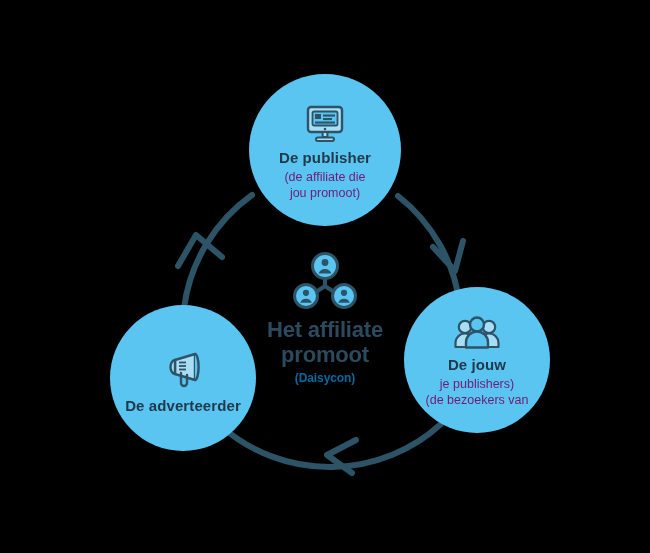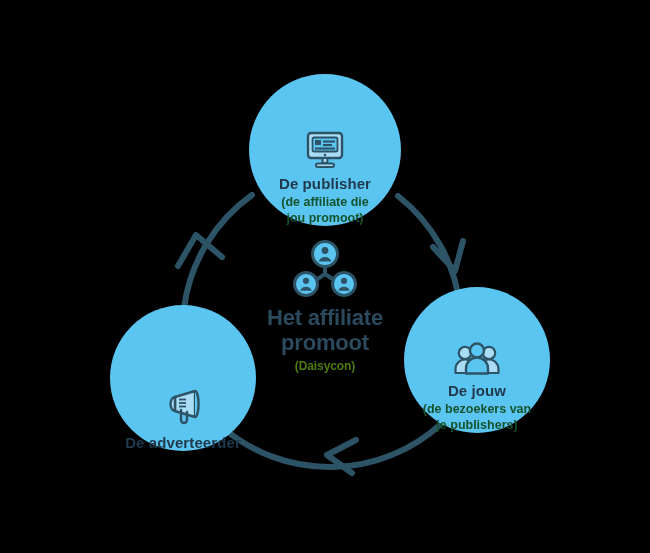--- a/index.html
+++ b/index.html
@@ -34,21 +34,21 @@
   }
 
   
   .node {
     position: absolute;
     border-radius: 50%;
     background: #5BC5F2;
     display: flex;
     flex-direction: column;
     align-items: center;
-    justify-content: flex-end;
+    justify-content: center;
     text-align: center;
     box-sizing: border-box;
   }
 
   .node-publisher {
     left: 249px;
     top: 74px;
     width: 152px;
     height: 152px;
     padding-top: 6px;
@@ -77,52 +77,52 @@
   .node-title {
     color: #203A4C;
     font-size: 15px;
     font-weight: bold;
     letter-spacing: 0.1px;
     line-height: 1.15;
     white-space: nowrap;
   }
 
   .node-sub {
-    color: #14532d;
+    color: #701a75;
     font-size: 12.5px;
-    font-weight: bold;
+    font-weight: normal;
     line-height: 1.28;
     margin-top: 2px;
     max-width: 128px;
   }
 
   
   #center {
     position: absolute;
     left: 235px;
-    top: 240px;
+    top: 252px;
     width: 180px;
     display: flex;
     flex-direction: column;
     align-items: center;
     text-align: center;
   }
   #center .center-icon {
     line-height: 0;
     margin-bottom: 8px;
   }
   .center-title {
     color: #2C4A5E;
     font-size: 22px;
     font-weight: bold;
     line-height: 1.13;
     letter-spacing: -0.2px;
   }
   .center-sub {
-    color: #4d7c0f;
+    color: #0369a1;
     font-size: 12px;
     font-weight: bold;
     margin-top: 3px;
     letter-spacing: -0.1px;
   }
 </style>
 </head>
 <body>
 
 <div id="stage">
@@ -178,22 +178,22 @@
 
         <circle cx="35" cy="11" r="6.2" fill="#A9DDF6" stroke="#2C5366" stroke-width="2.2"></circle>
         <path d="M25.5 31 v-4 a9.5 9.5 0 0 1 19 0 v4 z" fill="#A9DDF6" stroke="#2C5366" stroke-width="2.2" stroke-linejoin="round"></path>
 
         <circle cx="23" cy="8.5" r="7" fill="#5BC5F2" stroke="#2C5366" stroke-width="2.4"></circle>
         <path d="M12 31.5 v-5 a11 11 0 0 1 22 0 v5 z" fill="#5BC5F2" stroke="#2C5366" stroke-width="2.4" stroke-linejoin="round"></path>
       </svg>
     </span>
     <div class="node-title">De jouw</div>
     <div class="node-sub">
+      <div>je publishers)</div>
       <div>(de bezoekers van</div>
-      <div>je publishers)</div>
     </div>
   </div>
 
   <div class="node node-adverteerder">
     <span class="node-icon">
       <svg width="44" height="40" viewBox="0 0 44 40">
 
         <path d="M14 9 L34 3 L34 29 L14 23 Z" fill="#A9DDF6" stroke="#2C5366" stroke-width="2.4" stroke-linejoin="round"></path>
 
         <path d="M34 3 a3.6 13 0 0 1 0 26" fill="#5BC5F2" stroke="#2C5366" stroke-width="2.4"></path>

